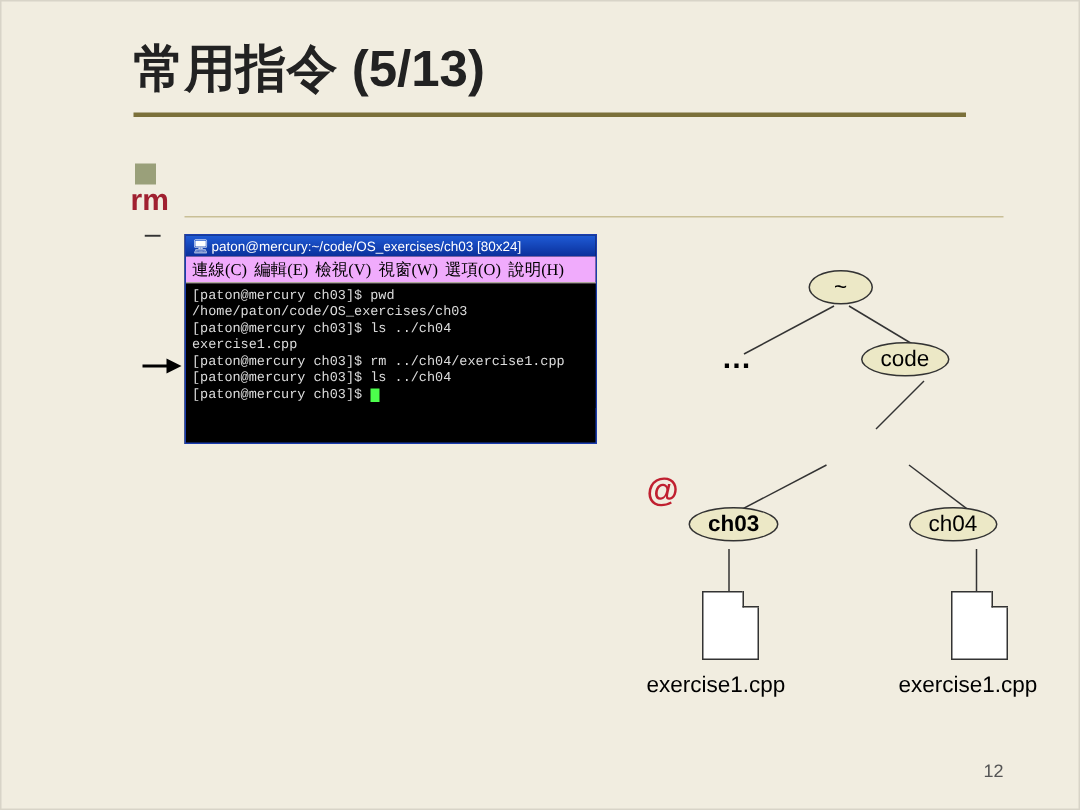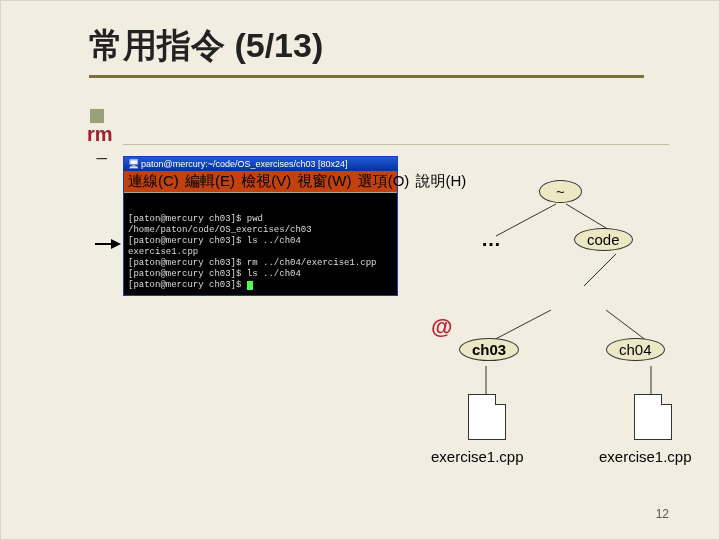--- a/index.html
+++ b/index.html
@@ -84,39 +84,38 @@
     font-family: Tahoma, Arial, sans-serif;
   }
   .term-title .ticon {
     width: 10px; height: 10px;
     display: inline-block;
     font-size: 9px;
     line-height: 10px;
     text-align: center;
   }
   .term-menu {
-    background: #c2410c;
+    background: #f0abfc;
     color: #000;
-    font-size: 15px;
+    font-size: 11px;
     padding: 1px 4px;
-    font-family: Liberation Sans, sans-serif;
+    font-family: Liberation Serif, serif;
     border-bottom: 1px solid #aca899;
     white-space: nowrap;
   }
   .term-menu span { margin-right: 2px; }
   .term-body {
     background: #000;
     color: #dcdcdc;
     font-family: "Courier New", monospace;
     font-size: 9px;
     line-height: 11px;
     padding: 3px 4px;
     white-space: pre;
     overflow: hidden;
-    margin-top: 18px;
   }
   .cursor {
     display: inline-block;
     width: 6px; height: 9px;
     background: #4cff4c;
     vertical-align: text-bottom;
   }
 
   
   .arrow {

